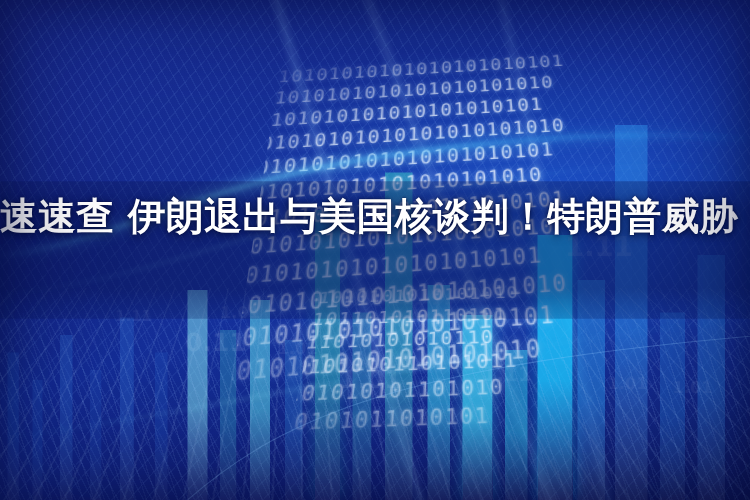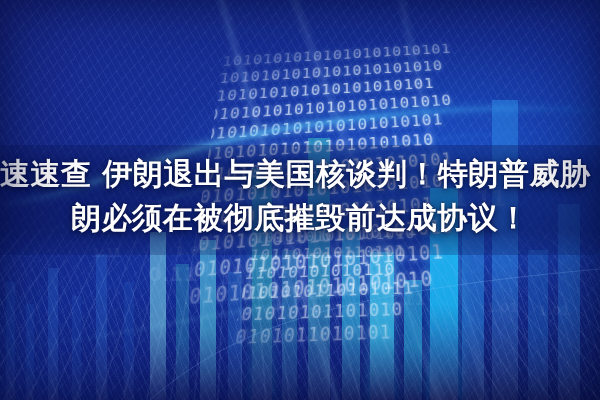--- a/index.html
+++ b/index.html
@@ -218,17 +218,16 @@
     <path d="M 150 400 C 230 330, 330 292, 612 268" fill="none" stroke="#8ec8ff" stroke-width=".9" opacity=".28"></path>
   </svg>
 
   <div class="layer mesh-bottom"></div>
   <div class="layer mesh-persp"></div>
 
   <div class="band"></div>
 
   <div id="headline">
     <span class="ln">速速查 伊朗退出与美国核谈判！特朗普威胁：伊</span>
-    <span class="ln">朗必须在被彻底摧毁前达成协议！</span>
   </div>
 
   <div class="layer vignette"></div>
 </div>
 
 </body></html>

